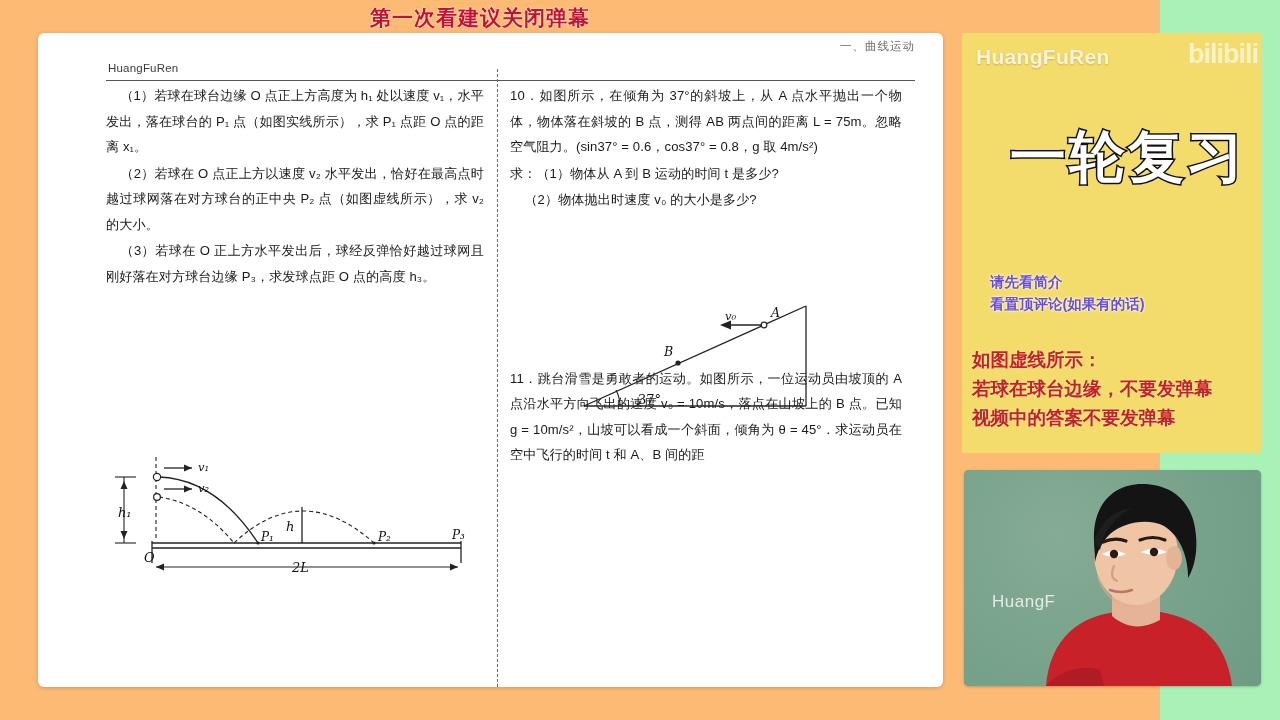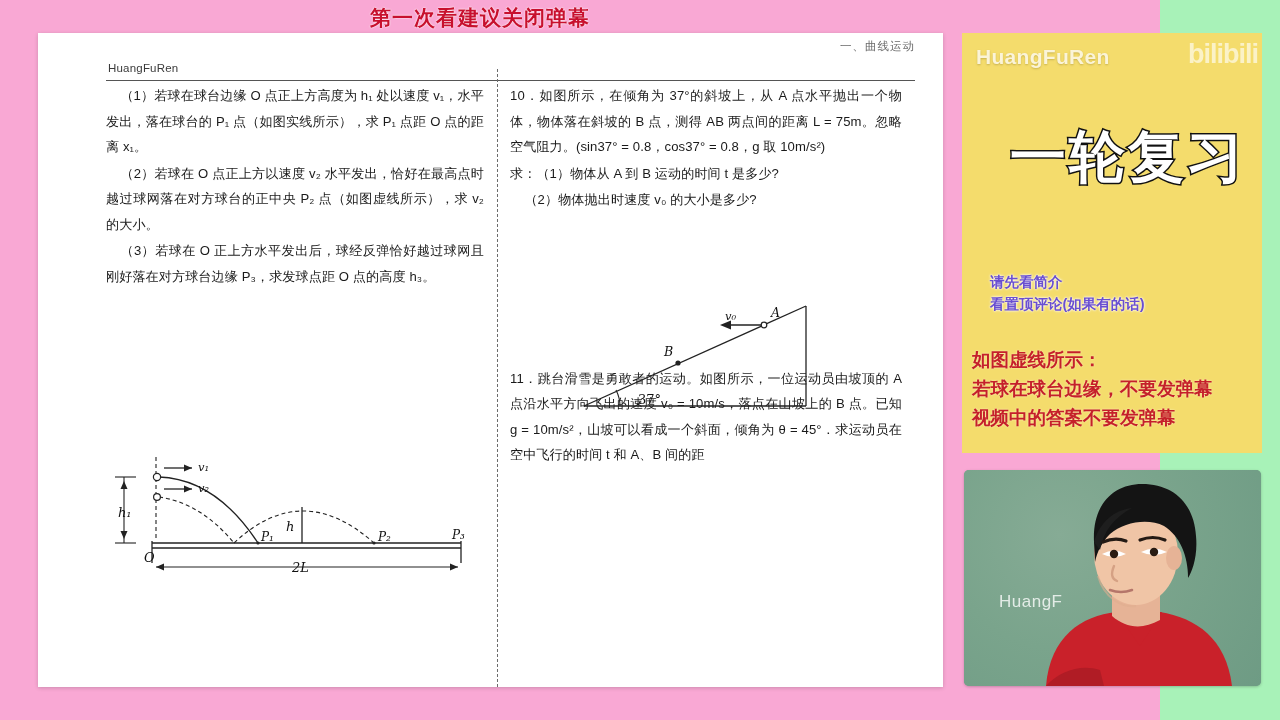--- a/index.html
+++ b/index.html
@@ -5,21 +5,21 @@
   html, body {
     margin: 0; padding: 0;
     width: 1280px; height: 720px;
     overflow: hidden;
     background: #a8f2b8;
     font-family: "Liberation Sans", "DejaVu Sans", sans-serif;
   }
   #stage {
     position: relative;
     width: 1160px; height: 720px;
-    background: #f9a8d4;
+    background: #fdba74;
   }
 
   
   .danmaku {
     position: absolute;
     top: 4px; left: 0; width: 960px;
     text-align: center;
     font-size: 21px;
     font-weight: bold;
     color: #c8102e;
@@ -28,21 +28,21 @@
     white-space: nowrap;
     z-index: 40;
   }
 
   
   .page {
     position: absolute;
     left: 38px; top: 33px;
     width: 905px; height: 654px;
     background: #ffffff;
-    border-radius: 0;
+    border-radius: 6px;
     box-shadow: 0 1px 4px rgba(0,0,0,0.18);
     overflow: hidden;
   }
   .page-inner {
     position: absolute;
     left: 0; top: 0; right: 0; bottom: 0;
     padding: 0;
   }
   .page-header {
     position: absolute;
@@ -187,21 +187,21 @@
     background: #6fa08a;
     box-shadow: 0 1px 3px rgba(0,0,0,.22);
   }
   .cam-bg {
     position: absolute; inset: 0;
     background:
       radial-gradient(circle at 32% 30%, #86ab95 0%, #7aa48c 45%, #6e9b84 100%);
   }
   .cam-watermark {
     position: absolute;
-    left: 35px; top: 122px;
+    left: 28px; top: 122px;
     font-size: 17px;
     color: rgba(255,255,255,.78);
     letter-spacing: .5px;
     z-index: 6;
   }
   .cam-person { position: absolute; inset: 0; }
 </style>
 </head>
 <body>
 
@@ -273,21 +273,21 @@
             <text x="180" y="76" font-size="13">h</text>
             <text x="38" y="107" font-size="13">O</text>
             <text x="155" y="86" font-size="12">P₁</text>
             <text x="272" y="86" font-size="12">P₂</text>
             <text x="346" y="84" font-size="12">P₃</text>
             <text x="186" y="117" font-size="13">2L</text>
           </g>
         </svg>
 
         <div class="col col-right">
-          <p class="q-para q-block">10．如图所示，在倾角为 37°的斜坡上，从 A 点水平抛出一个物体，物体落在斜坡的 B 点，测得 AB 两点间的距离 L = 75m。忽略空气阻力。(sin37° = 0.8，cos37° = 0.8，g 取 10m/s²)</p>
+          <p class="q-para q-block">10．如图所示，在倾角为 37°的斜坡上，从 A 点水平抛出一个物体，物体落在斜坡的 B 点，测得 AB 两点间的距离 L = 75m。忽略空气阻力。(sin37° = 0.6，cos37° = 0.8，g 取 4m/s²)</p>
           <p class="q-para q-block" style="margin-top:0;">
             <span>求：</span><span>（1）物体从 A 到 B 运动的时间 t 是多少?</span>
           </p>
           <p class="q-para q-block indent">（2）物体抛出时速度 v₀ 的大小是多少?</p>
 
           <div style="height:152px"></div>
 
           <p class="q-para q-block">11．跳台滑雪是勇敢者的运动。如图所示，一位运动员由坡顶的 A 点沿水平方向飞出的速度 v₀ = 10m/s，落点在山坡上的 B 点。已知 g = 10m/s²，山坡可以看成一个斜面，倾角为 θ = 45°．求运动员在空中飞行的时间 t 和 A、B 间的距</p>
         </div>
 

